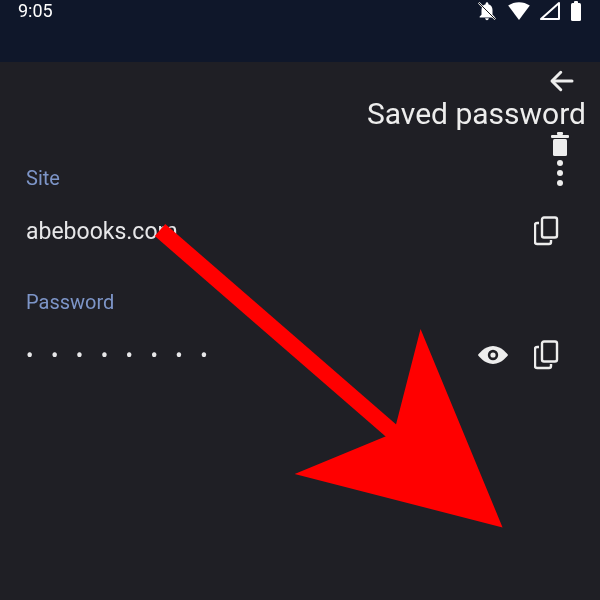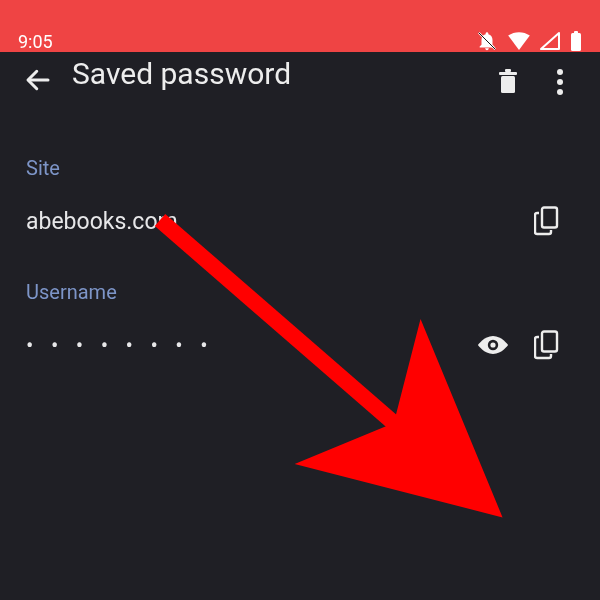--- a/index.html
+++ b/index.html
@@ -12,24 +12,24 @@
     -webkit-font-smoothing: antialiased;
     overflow: hidden;
   }
   .device {
     position: absolute;
     left: 0; right: 0; top: 0;
     height: 600px;
   }
   
   .statusbar {
-    height: 52px;
-    background: #ef4444;
-    display: flex;
-    align-items: flex-end;
+    height: 62px;
+    background: #0f172a;
+    display: flex;
+    align-items: flex-start;
     justify-content: space-between;
     padding: 0 18px;
     color: #fff;
     font-size: 18px;
   }
   .status-icons {
     display: flex;
     align-items: center;
     gap: 10px;
   }
@@ -37,23 +37,24 @@
 
   
   .app {
     background: #1f1f25;
     height: 550px;
     position: relative;
     padding-top: 4px;
   }
   .appbar {
     display: flex;
-    align-items: flex-start;
+    align-items: flex-end;
     height: 88px;
     padding: 0 14px;
+    flex-direction: column;
   }
   .appbar .back {
     width: 48px; height: 48px;
     display: flex; align-items: center; justify-content: center;
   }
   .appbar .title {
     color: #ededed;
     font-size: 30px;
     font-weight: 400;
     margin-left: 10px;
@@ -183,21 +184,21 @@
             <path d="M5 7 H3 a2 2 0 0 0 -2 2 v17 a2 2 0 0 0 2 2 h12 a2 2 0 0 0 2 -2 v-2" stroke="#ededed" stroke-width="2.4" fill="none"></path>
           </svg>
         </div>
       </div>
     </div>
 
     <div class="section">
     </div>
 
     <div class="section">
-      <div class="label">Username</div>
+      <div class="label">Password</div>
       <div class="row">
         <div class="value dots">• • • • • • • •</div>
         <div class="iconbtn">
           <svg width="34" height="24" viewBox="0 0 34 24" fill="none">
             <path d="M17 3 C8 3 2 12 2 12 s6 9 15 9 15-9 15-9 S26 3 17 3z" fill="#ededed"></path>
             <circle cx="17" cy="12" r="5.2" fill="#1f1f25"></circle>
             <circle cx="17" cy="12" r="2.6" fill="#ededed"></circle>
           </svg>
         </div>
         <div class="iconbtn">

